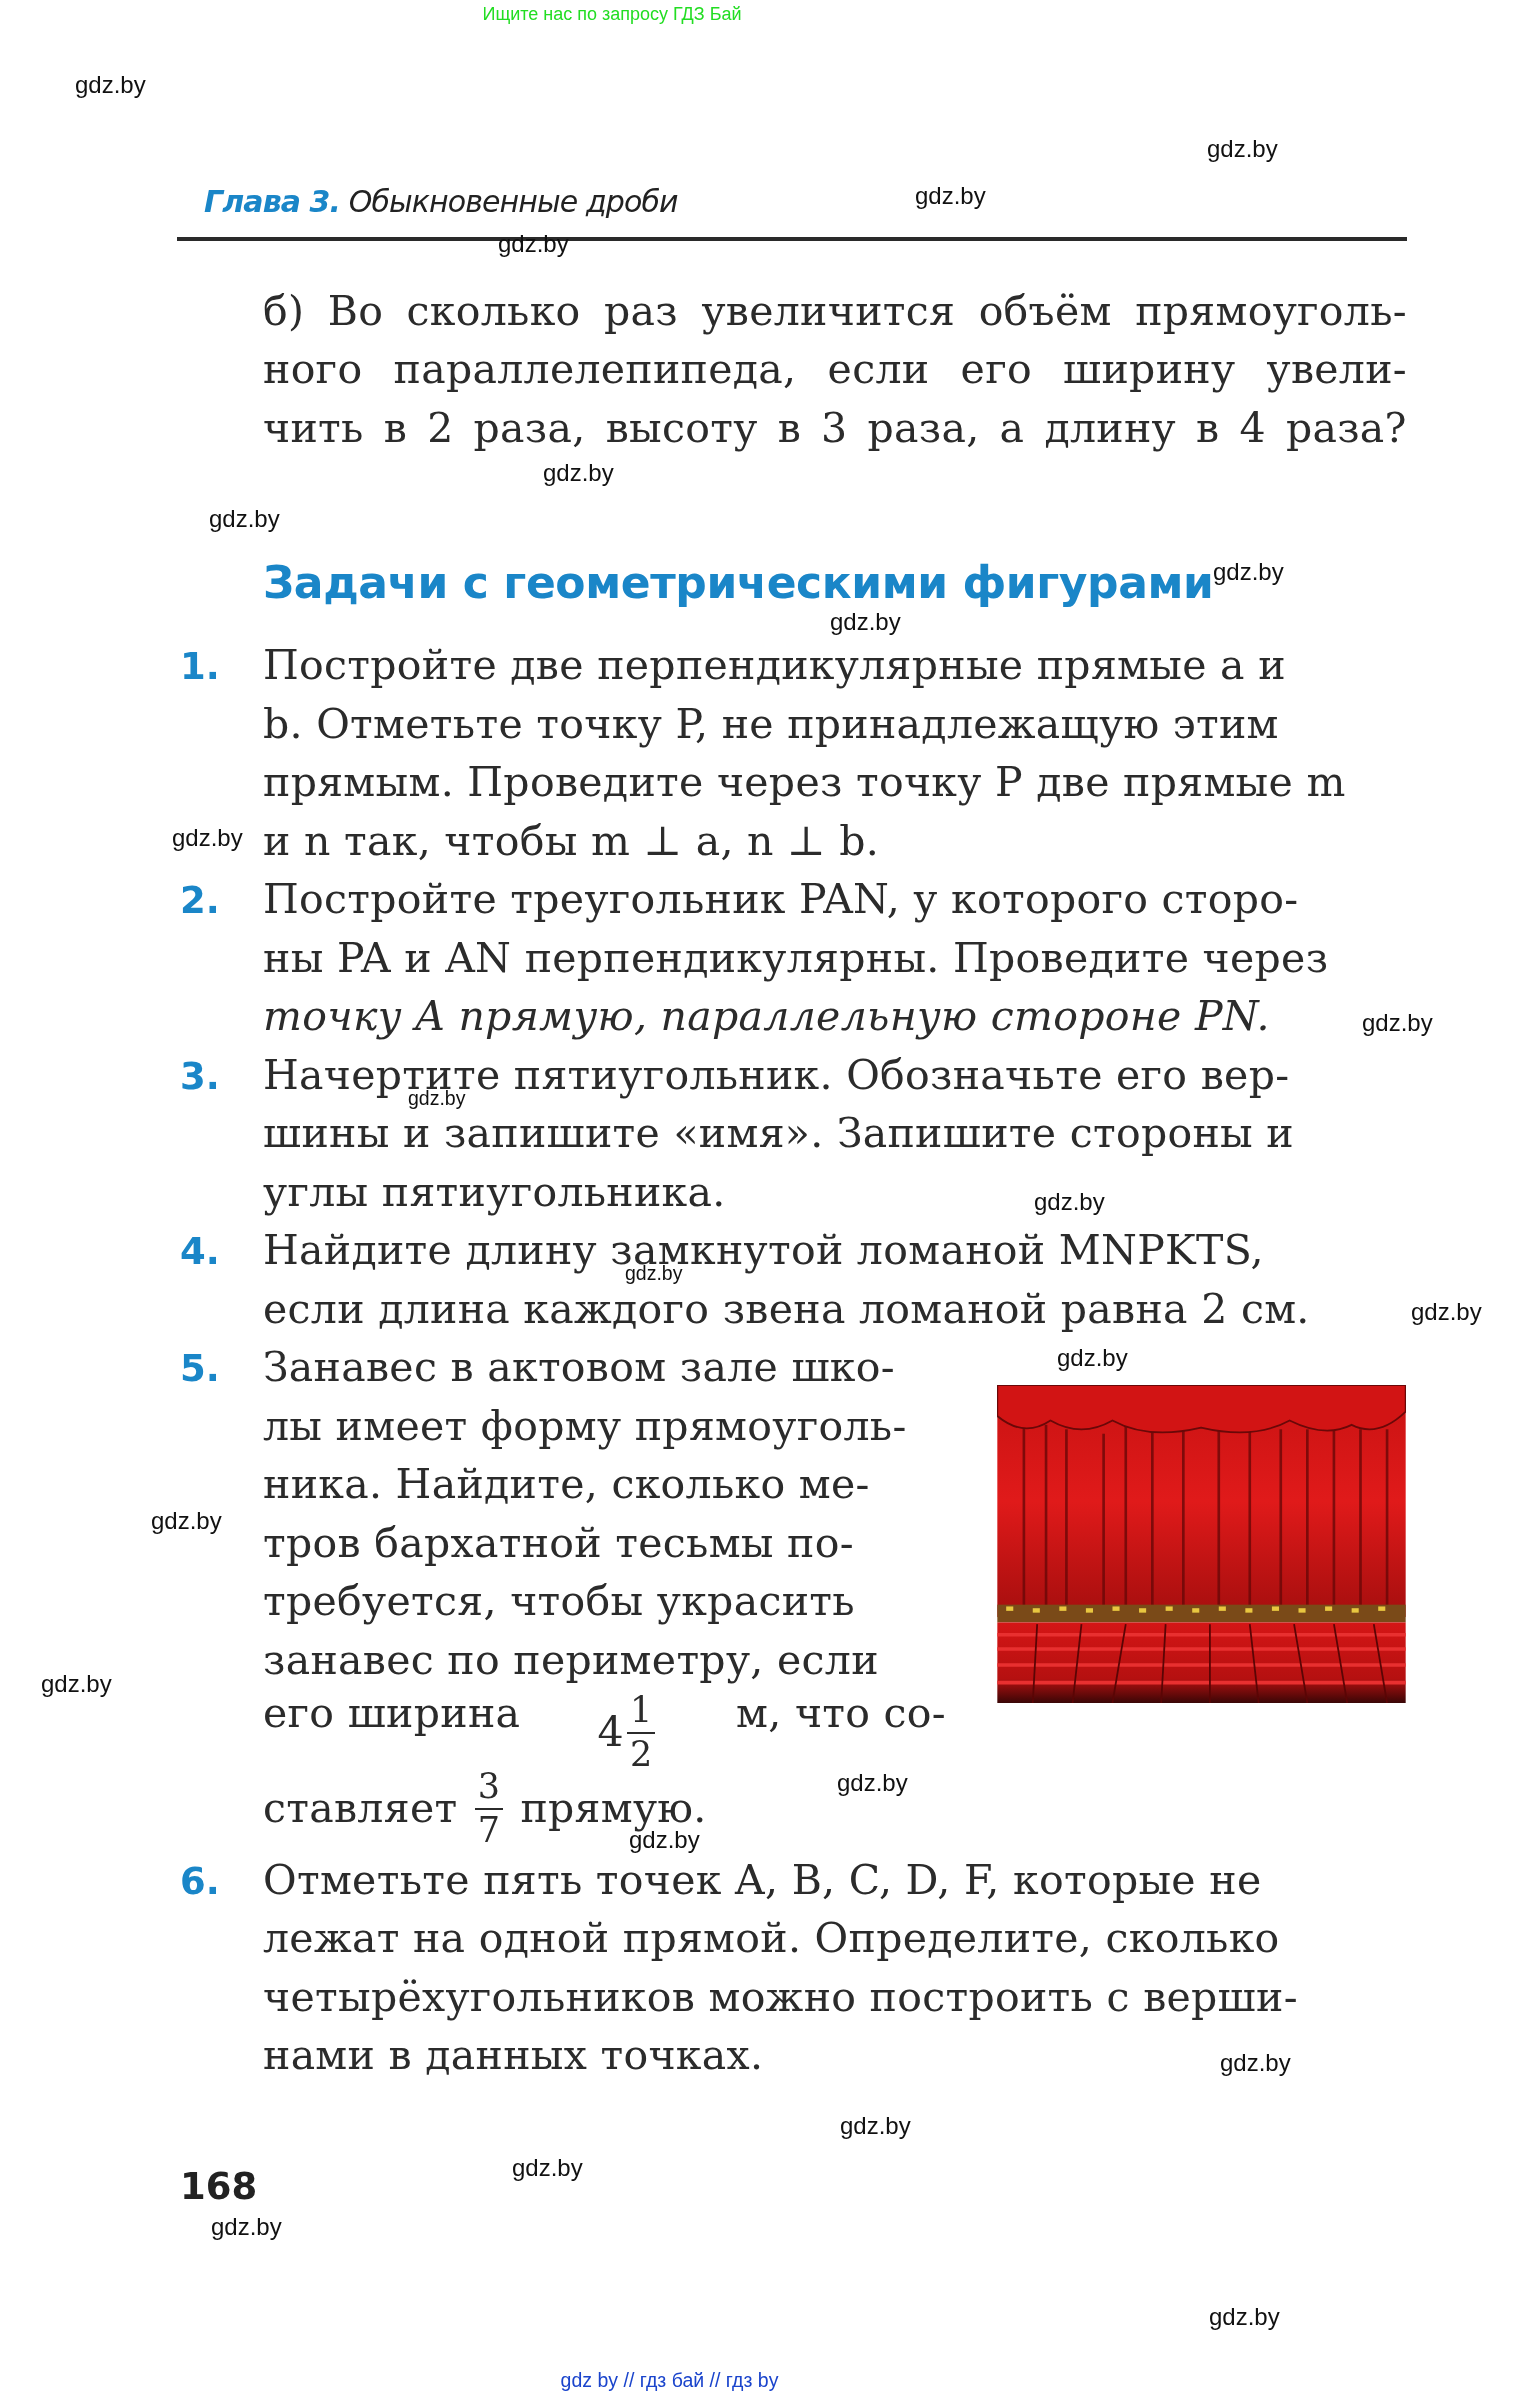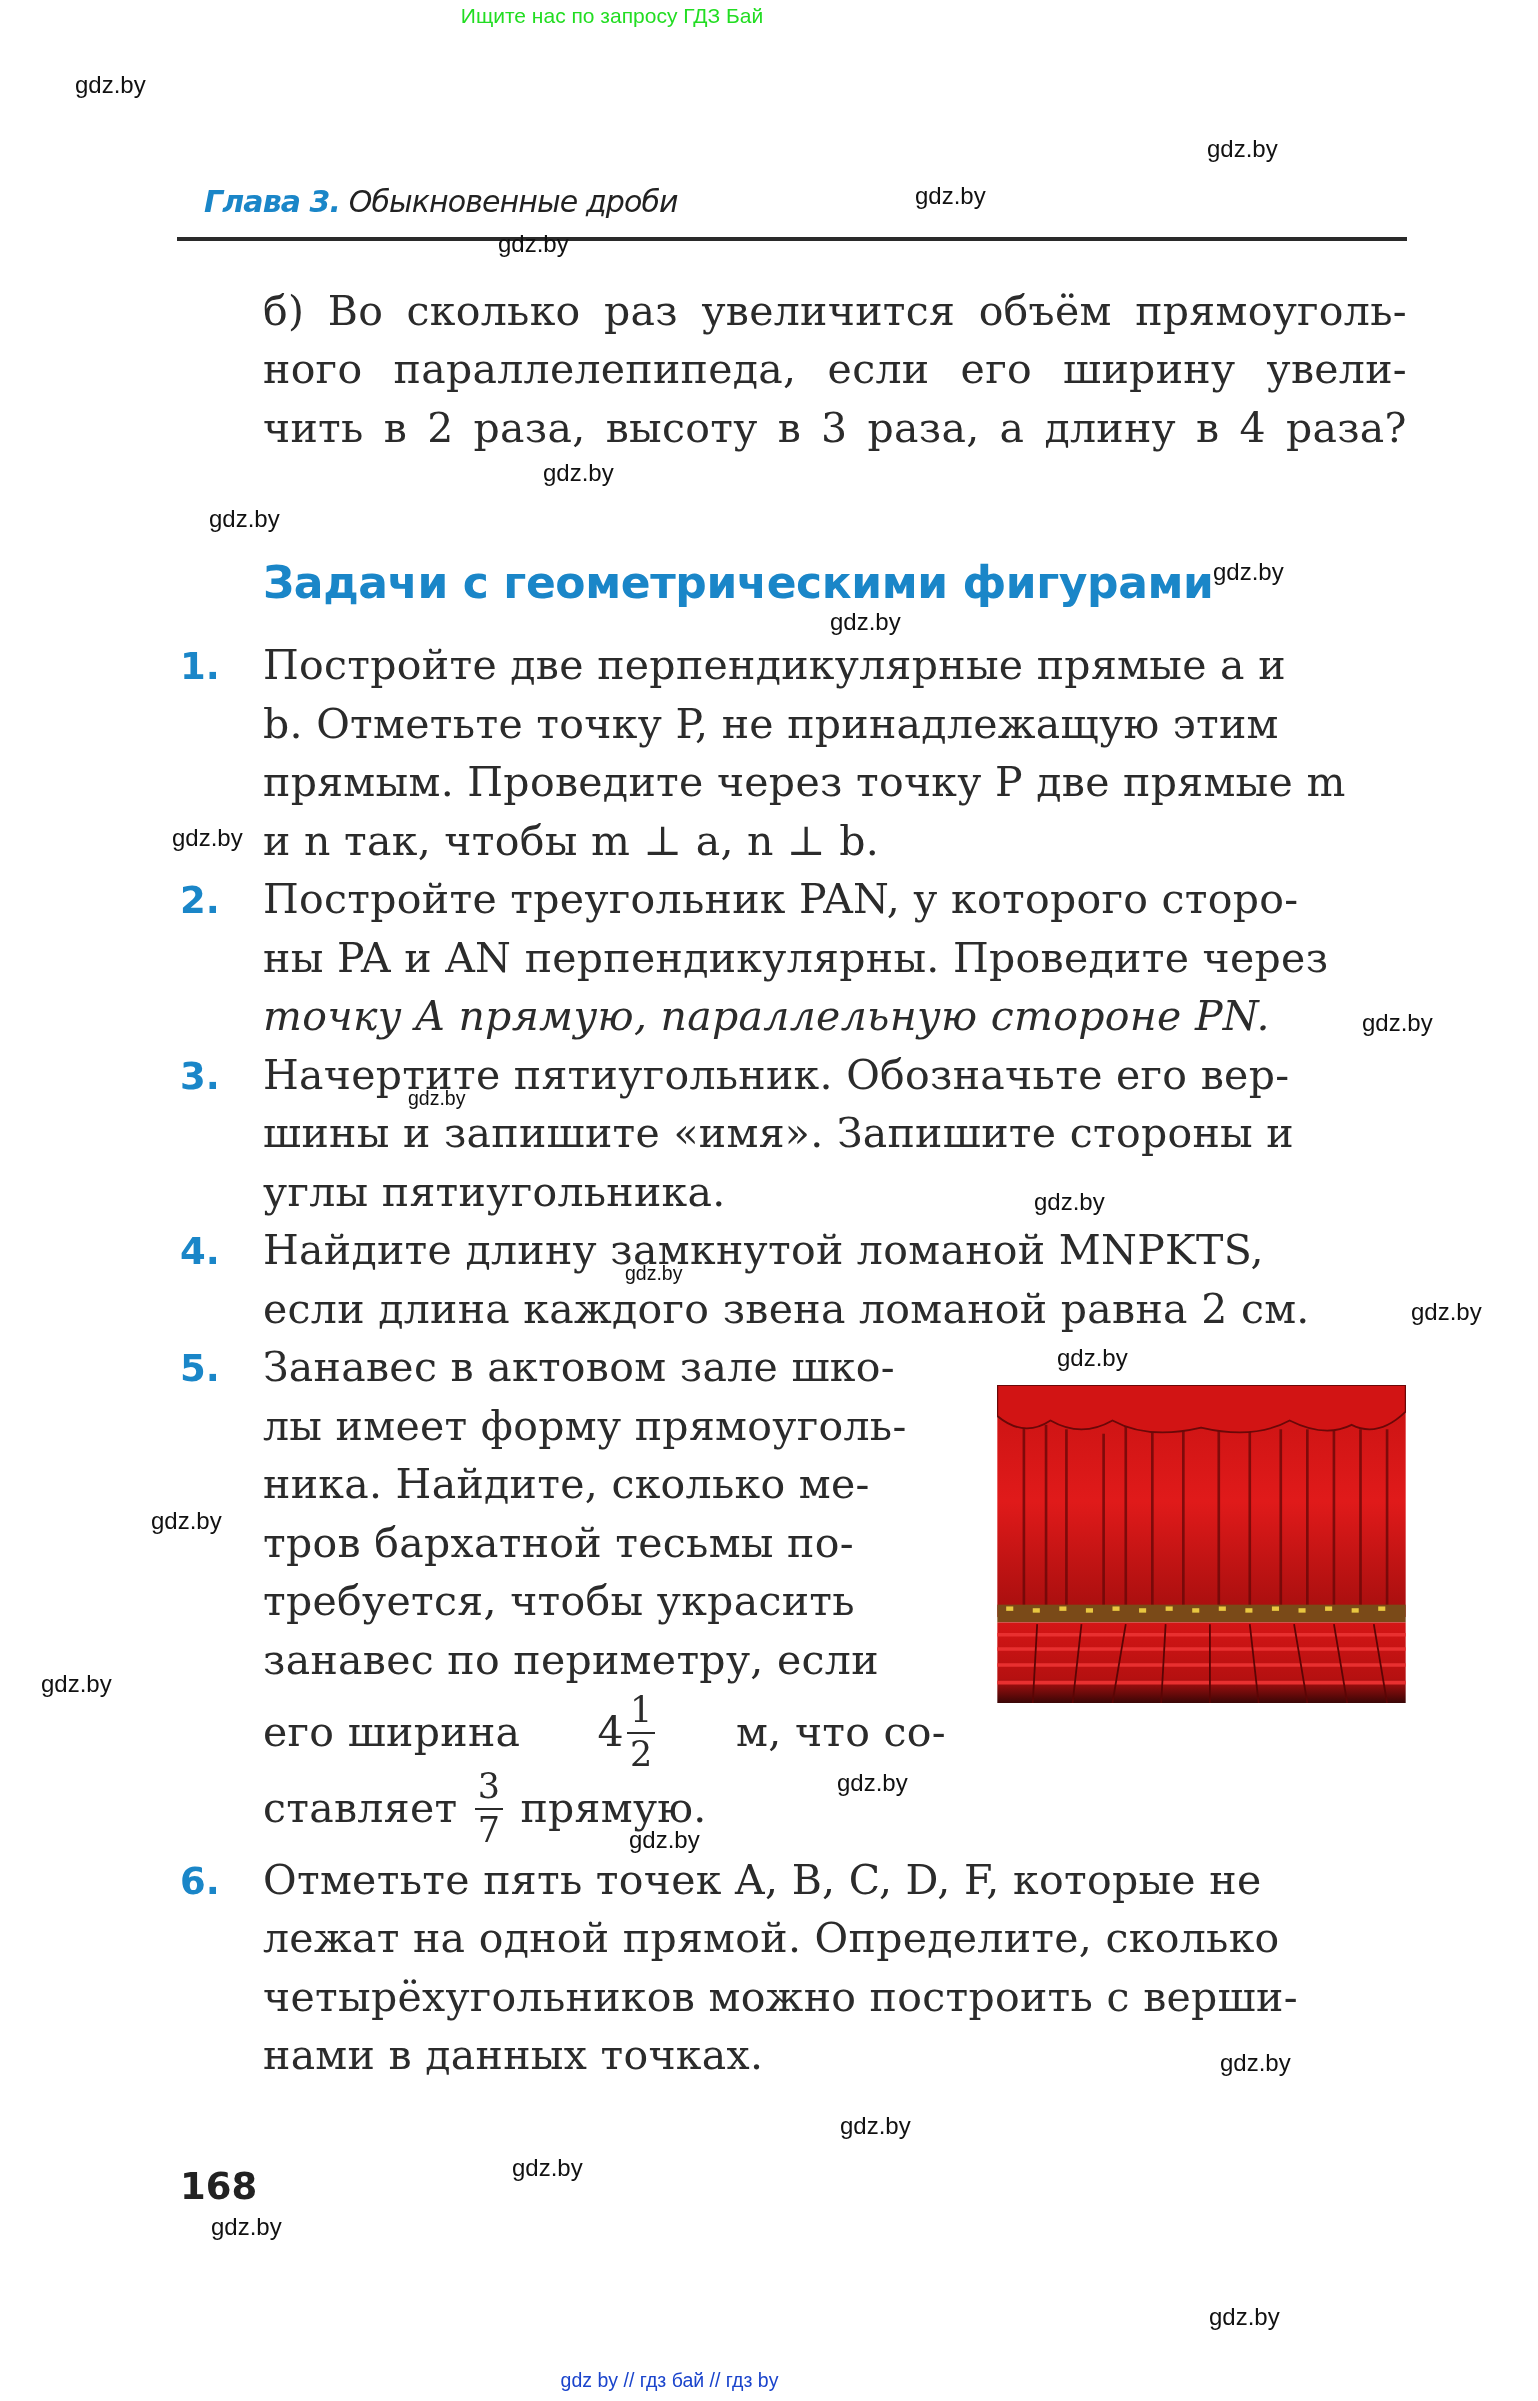--- a/index.html
+++ b/index.html
@@ -1,18 +1,18 @@
 <!DOCTYPE html>
 <html style="font-size:14px"><head>
 <meta charset="utf-8">
 <style>
   html, body { margin: 0; padding: 0; background: #ffffff; }
   body { width: 1539px; height: 2401px; position: relative; overflow: hidden; }
   .abs { position: absolute; white-space: nowrap; }
-  .banner-top { left: 0; width: 1224px; top: 3.5px; text-align: center; font-family: "Liberation Sans", sans-serif; font-size: 21px; color: #22dd22; }
+  .banner-top { left: 0; width: 1224px; top: 3.5px; text-align: center; font-family: "Liberation Sans", sans-serif; font-size: 18px; color: #22dd22; }
   .banner-bottom { left: 0; width: 1339px; top: 2369px; text-align: center; font-family: "Liberation Sans", sans-serif; font-size: 19.5px; color: #1a44cc; }
   .wm { font-family: "Liberation Sans", sans-serif; font-size: 24px; color: #111; }
   .running-head { left: 183px; top: 184px; font-family: "DejaVu Sans", sans-serif; font-style: italic; font-size: 30px; color: #222; letter-spacing: -0.9px; }
   .running-head .chap { color: #1a86c8; font-weight: bold; margin-left: 21px; }
   .head-rule { left: 177px; top: 237px; width: 1230px; height: 3.5px; background: #2a2a2a; }
   .body-line { font-family: "DejaVu Serif", serif; font-size: 41px; color: #2b2b2b; line-height: 1; letter-spacing: 0.3px; }
   .body-line.just { display: flex; justify-content: space-between; width: 1144px; }
   .body-line.just-short { display: flex; justify-content: space-between; width: 683px; }
   .section-title { left: 263px; top: 557px; font-family: "DejaVu Sans", sans-serif; font-weight: bold; font-size: 44px; color: #1a86c8; letter-spacing: -0.4px; }
   .num { font-family: "DejaVu Sans", sans-serif; font-weight: bold; font-size: 37px; color: #1a86c8; }
@@ -89,21 +89,21 @@
 <div class="abs body-line" style="left:263px; top:1230px;">Найдите длину замкнутой ломаной MNPKTS,</div>
 <div class="abs body-line" style="left:263px; top:1289px;">если длина каждого звена ломаной равна 2 см.</div>
 
 <div class="abs num" style="left:180px; top:1347px;">5.</div>
 <div class="abs body-line" style="left:263px; top:1347px;">Занавес в актовом зале шко-</div>
 <div class="abs body-line" style="left:263px; top:1406px;">лы имеет форму прямоуголь-</div>
 <div class="abs body-line" style="left:263px; top:1464px;">ника. Найдите, сколько ме-</div>
 <div class="abs body-line" style="left:263px; top:1523px;">тров бархатной тесьмы по-</div>
 <div class="abs body-line" style="left:263px; top:1581px;">требуется, чтобы украсить</div>
 <div class="abs body-line" style="left:263px; top:1640px;">занавес по периметру, если</div>
-<div class="abs body-line just-short" style="left:263px; top:1693px; align-items:center;gap:48px;">
+<div class="abs body-line just-short" style="left:263px; top:1693px; gap:48px;">
   <span>его ширина</span>
   <span style="display:inline-flex; align-items:center;">
     <span>4</span>
     <span class="frac">
       <span class="n">1</span>
       <span class="d">2</span>
     </span>
   </span>
   <span>м, что со-</span>
 </div>

